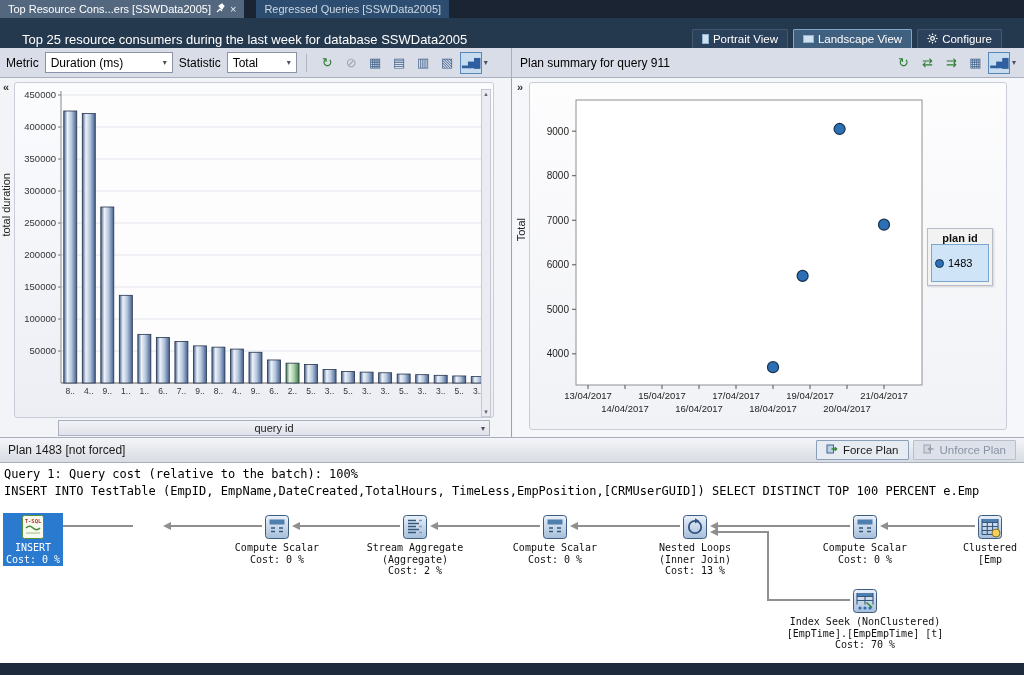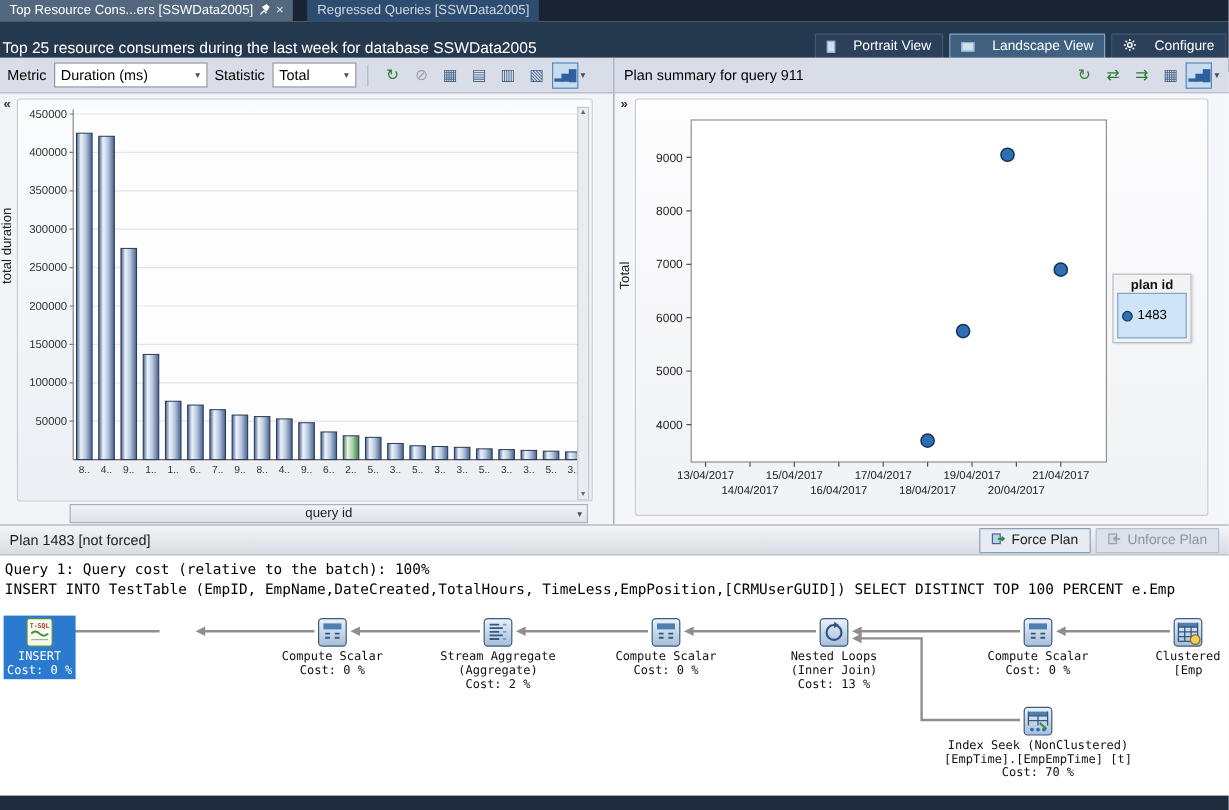--- a/index.html
+++ b/index.html
@@ -9,23 +9,23 @@
 
   
   .tabstrip{position:absolute;left:0;top:0;right:0;height:18px;background:#1a2433;display:flex;align-items:stretch}
   .tab{display:flex;align-items:center;gap:5px;padding:0 8px;font-size:11px;cursor:default;white-space:nowrap}
   .tab.active{background:#53687f;color:#fff}
   .tab.inactive{background:#2d4d70;color:#cdd8e4;margin-left:12px}
   .tab-close{font-size:11px;line-height:10px;color:#e8eef5}
 
   
   .titlebar{position:absolute;left:0;top:18px;right:0;height:42px;background:#24384e;color:#fff;
-    display:flex;align-items:center;padding:0 2px;font-size:13px}
+    display:flex;align-items:center;padding:0 22px;font-size:13px}
   .tb-buttons{margin-left:auto;display:flex;gap:5px}
-  .tb-btn{display:flex;align-items:center;gap:15px;font-size:11.5px;color:#fff;padding:3px 9px;
+  .tb-btn{display:flex;align-items:center;gap:4px;font-size:11.5px;color:#fff;padding:3px 9px;
     border:1px solid #41596f;background:#2b405a;border-radius:1px;cursor:default;white-space:nowrap}
   .tb-btn.selected{background:#40607f;border-color:#83a6c6}
   .ic-rect{display:inline-block;background:#cfe0ef;border:1px solid #8fb4d4}
   .ic-portrait{width:7px;height:10px}
   .ic-landscape{width:11px;height:8px}
 
   
   .toolbars{position:absolute;left:0;top:48px;right:0;height:30px;display:flex;background:#d9dde8;border-bottom:1px solid #a9afbe}
   .toolbar-left{width:512px;display:flex;align-items:center;padding:0 6px;gap:6px;border-right:1px solid #a9afbe}
   .toolbar-right{flex:1;display:flex;align-items:center;padding:0 8px;gap:6px}

